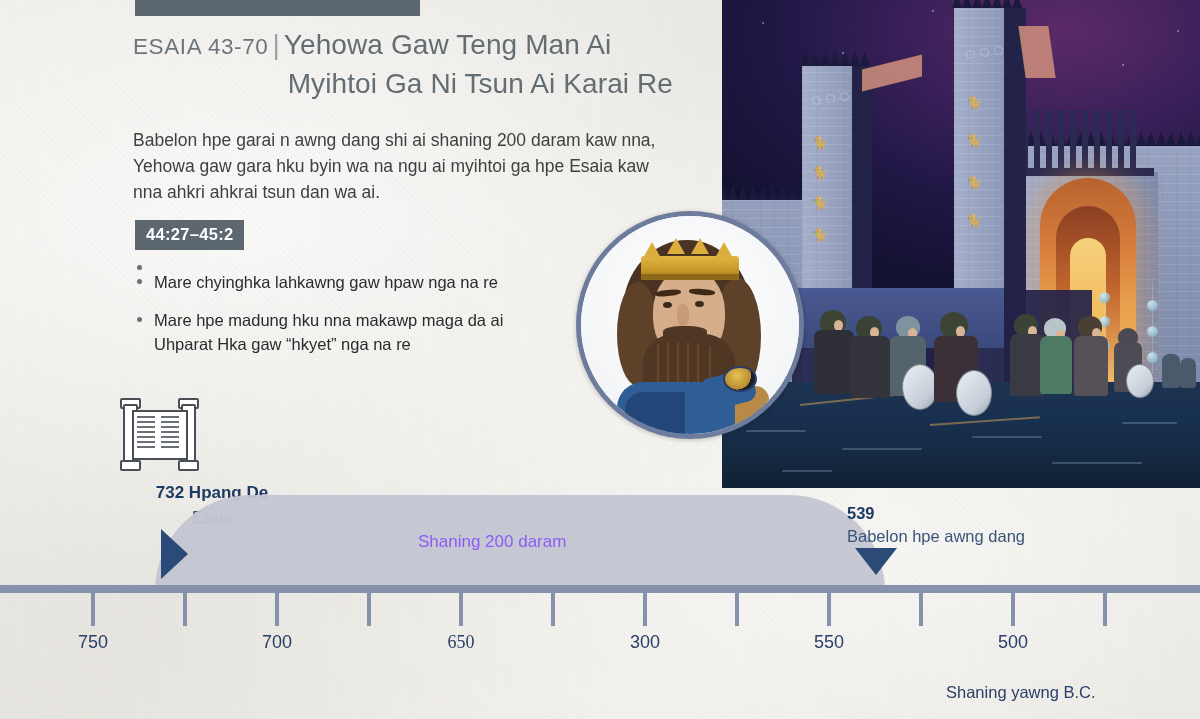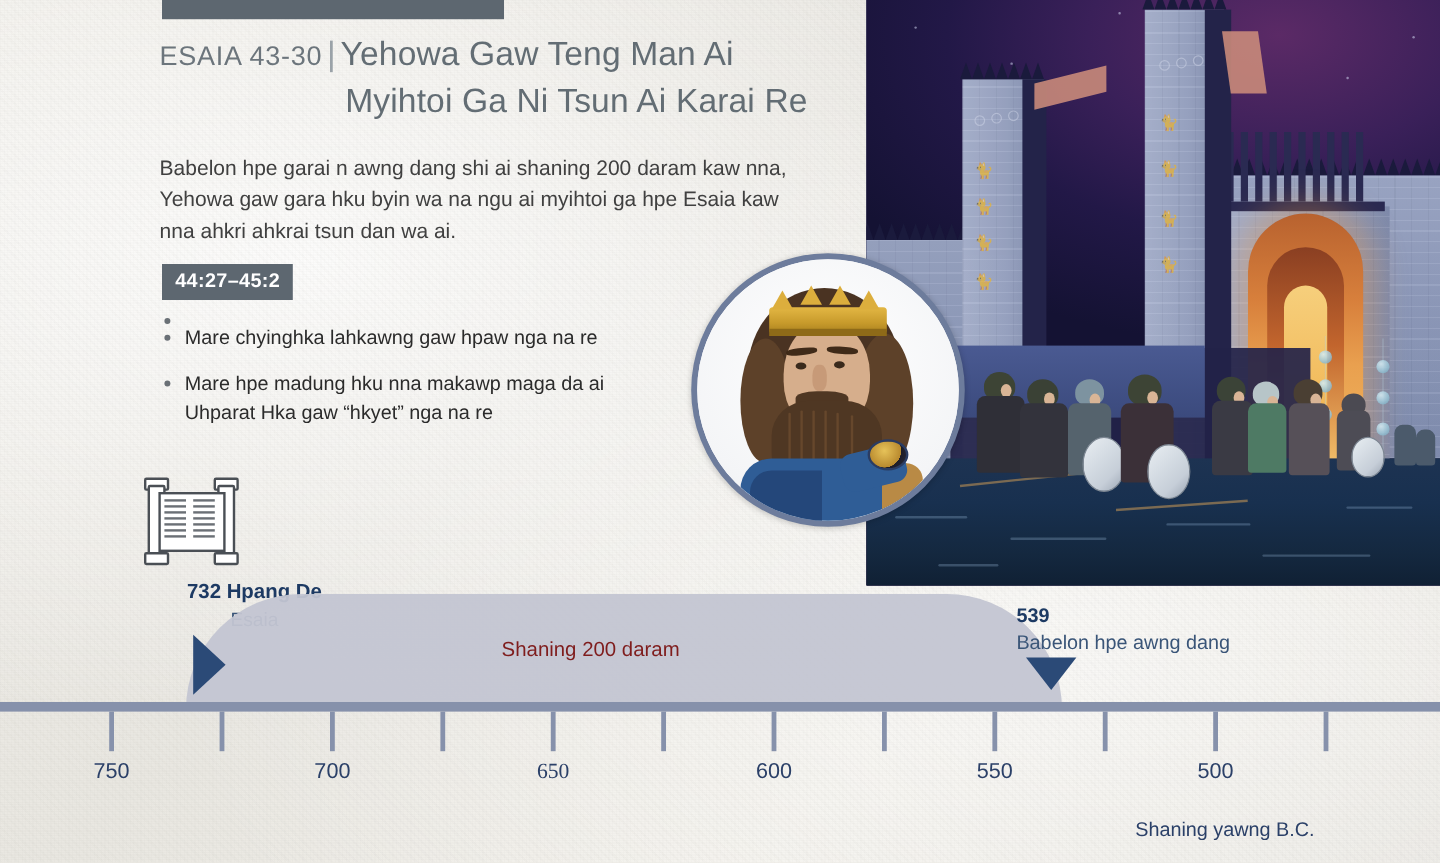--- a/index.html
+++ b/index.html
@@ -199,40 +199,40 @@
     border-top:27px solid #2b4a77;
   }
 
   #arc{
     position:absolute;left:155px;top:495px;width:730px;height:96px;
     background:#c3c5d2;
     border-radius:380px 380px 0 0;
     opacity:.95;
   }
   #arcLabel{
-    position:absolute;left:418px;top:532px;color:#7f1d1d;font-size:17px;
+    position:absolute;left:418px;top:532px;color:#8b5cf6;font-size:17px;
   }
 
   #axis{position:absolute;left:0;top:585px;width:1200px;height:8px;background:#8691ab;}
   .tick{position:absolute;top:593px;width:4px;height:33px;background:#8691ab;}
   .tickLabel{position:absolute;top:632px;color:#2b4068;font-size:18px;transform:translateX(-50%);}
 
   #footnote{position:absolute;left:946px;top:683px;color:#2b4068;font-size:16.5px;}
 </style>
 </head>
 <body>
 
 <div id="paper"></div>
 <div id="grain"></div>
 
 <div id="topbar"></div>
 
 <div id="heading">
   <span class="ttl-l1">
-    <span class="ref">ESAIA 43-30</span><span class="sep">|</span><span>Yehowa Gaw Teng Man Ai</span>
+    <span class="ref">ESAIA 43-70</span><span class="sep">|</span><span>Yehowa Gaw Teng Man Ai</span>
   </span>
   <span class="ttl-l2">Myihtoi Ga Ni Tsun Ai Karai Re</span>
 </div>
 
 <div id="intro">Babelon hpe garai n awng dang shi ai shaning 200 daram kaw nna, Yehowa gaw gara hku byin wa na ngu ai myihtoi ga hpe Esaia kaw nna ahkri ahkrai tsun dan wa ai.</div>
 
 <div id="badge">44:27–45:2</div>
 
 <div id="bullets">
   <div class="bullet">
@@ -532,18 +532,18 @@
     <div class="tick" style="left: 735px;"></div>
     <div class="tick" style="left: 827px;"></div>
     <div class="tick" style="left: 919px;"></div>
     <div class="tick" style="left: 1011px;"></div>
     <div class="tick" style="left: 1103px;"></div>
   </div>
 <div id="tickLabels">
     <div class="tickLabel" style="left: 93px;">750</div>
     <div class="tickLabel" style="left: 277px;">700</div>
     <div class="tickLabel" style="left: 461px; font-family: Liberation Serif, serif;">650</div>
-    <div class="tickLabel" style="left: 645px;">600</div>
+    <div class="tickLabel" style="left: 645px;">300</div>
     <div class="tickLabel" style="left: 829px;">550</div>
     <div class="tickLabel" style="left: 1013px;">500</div>
   </div>
 
 <div id="footnote">Shaning yawng B.C.</div>
 
 </body></html>

